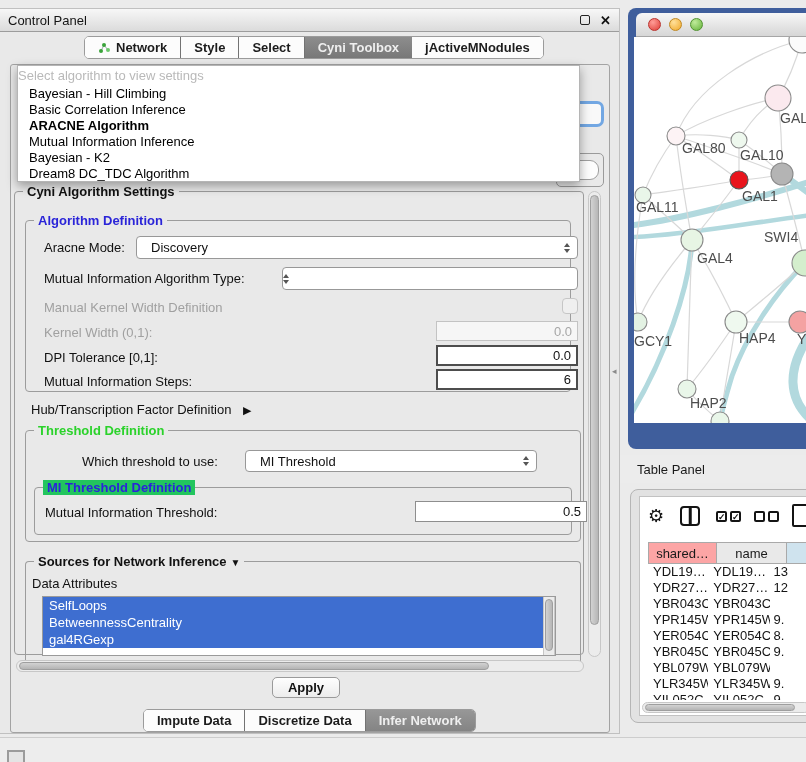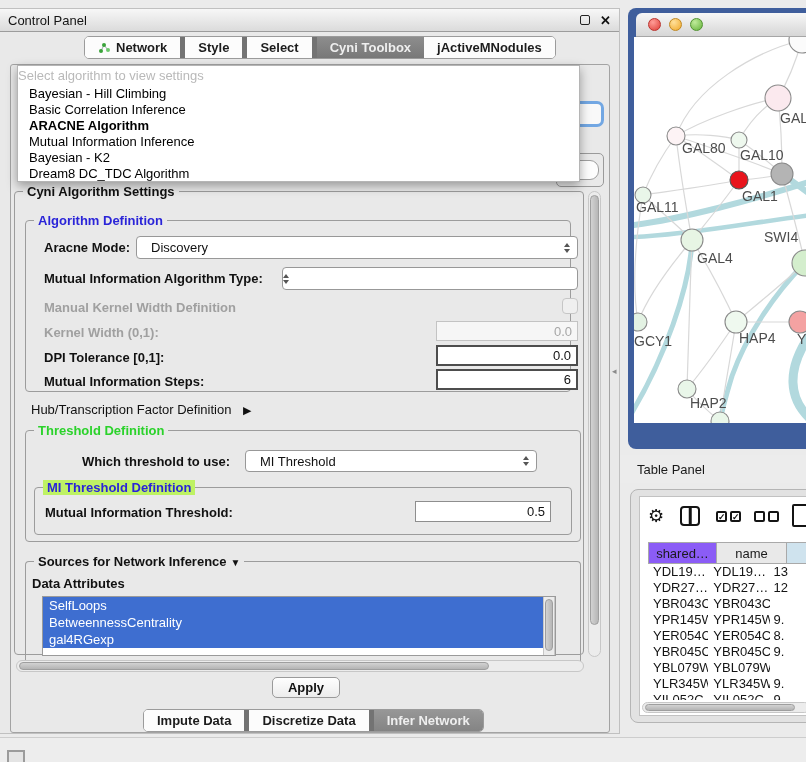--- a/index.html
+++ b/index.html
@@ -1,31 +1,31 @@
 <!DOCTYPE html>
 <html><head>
 <meta charset="utf-8">
 <style>
 *{margin:0;padding:0;box-sizing:border-box}
 html,body{width:806px;height:762px;overflow:hidden}
 body{position:relative;background:#ebebeb;font-family:"Liberation Sans",sans-serif;font-size:13px;color:#111}
 .abs{position:absolute}
-.b{font-weight:bold}
+.b{font-weight:normal}
 .bold{font-weight:bold}
 .dis{color:#a0a0a0}
 
 .win{left:0;top:8px;width:620px;height:726px;background:#e9e9e9;border:1px solid #c0c0c0;border-left:none}
 .titlebar{left:0;top:0;width:100%;height:23px;background:linear-gradient(#f7f7f7,#dbdbdb);border-bottom:1px solid #9c9c9c;display:flex;align-items:center;padding:0 8px}
 .titlebar .t{font-size:13px;color:#141414}
 .sp{flex:1}
 .flo{width:10px;height:10px;border:1.6px solid #222;border-radius:2px;margin-right:10px}
 .clx{font-weight:bold;font-size:13px;color:#111}
 
 .pill{display:flex;height:23px;border:1px solid #9b9b9b;border-radius:5px;overflow:hidden;background:#fcfcfc}
-.seg{display:flex;align-items:center;padding:0 13px;font-weight:bold;font-size:13px;color:#1c1c1c;border-right:5px solid #737373;background:#fcfcfc}
+.seg{display:flex;align-items:center;padding:0 13px;font-weight:bold;font-size:13px;color:#1c1c1c;border-right:1px solid #737373;background:#fcfcfc}
 .seg:last-child{border-right:none}
 .seg.sel{background:linear-gradient(#8d8d8d,#787878);color:#efefef;border-right:none}
 
 .inner{left:10px;top:55px;width:600px;height:669px;border:1px solid #a3a3a3;border-radius:3px;background:#e9e9e9}
 
 .group{position:absolute;border:1px solid #9c9c9c;border-radius:4px}
 .legend{position:absolute;top:-8px;left:8px;background:#e9e9e9;padding:0 4px;font-weight:bold;font-size:13px;white-space:nowrap}
 .lblue{color:#2a24d8}
 .lgreen{color:#2bd22b}
 
@@ -198,23 +198,23 @@
       <span class="abs b" style="left:56px;top:23px">Which threshold to use:</span>
       <div class="combo" style="left:219px;top:19px;width:292px;height:22px">
         <span class="cv">MI Threshold</span>
         <span class="spin">
             <i class="up"></i>
             <i class="dn"></i>
           </span>
       </div>
 
       <div class="group" style="left:8px;top:56px;width:538px;height:48px">
-        <span class="legend lblue" style="background:#bef264">MI Threshold Definition</span>
+        <span class="legend lblue" style="background:#22c55e">MI Threshold Definition</span>
         <span class="abs b" style="left:10px;top:17px">Mutual Information Threshold:</span>
-        <div class="tf" style="left:380px;top:13px;width:136px;height:21px">
+        <div class="tf" style="left:380px;top:13px;width:172px;height:21px">
             <span>0.5</span>
           </div>
       </div>
     </div>
 
     <div class="group" style="left:10px;top:369px;width:556px;height:110px;border-bottom:none">
       <span class="legend"><span>Sources for Network Inference</span><span class="src-arrow">▼</span></span>
       <span class="abs b" style="left:6px;top:14px">Data Attributes</span>
       <div class="attrlist" style="left:16px;top:34px;width:514px;height:60px">
         <div>
@@ -341,21 +341,21 @@
     <span class="colicon abs" style="left:40px;top:9px">
         <i></i>
       </span>
     <span class="cb" style="left:76px;top:14px">✓</span>
     <span class="cb" style="left:90px;top:14px">✓</span>
     <span class="cb" style="left:114px;top:14px"></span>
     <span class="cb" style="left:128px;top:14px"></span>
     <span class="doc" style="left:152px;top:7px"></span>
 
     <div class="thead">
-      <div class="thc" style="width:69px;background:#8b5cf6">shared…</div>
+      <div class="thc" style="width:69px;background:#fca5a5">shared…</div>
       <div class="thc" style="width:70px;background:#e9e9e9">name</div>
       <div class="thc" style="width:60px;background:#cfe3ee;text-align:left;padding-left:24px">A</div>
     </div>
 
     <div class="trows">
 
         <div class="trow">
           <span class="c1">YDL19…</span>
           <span class="c2">YDL19…</span>
           <span class="c3">13</span>

